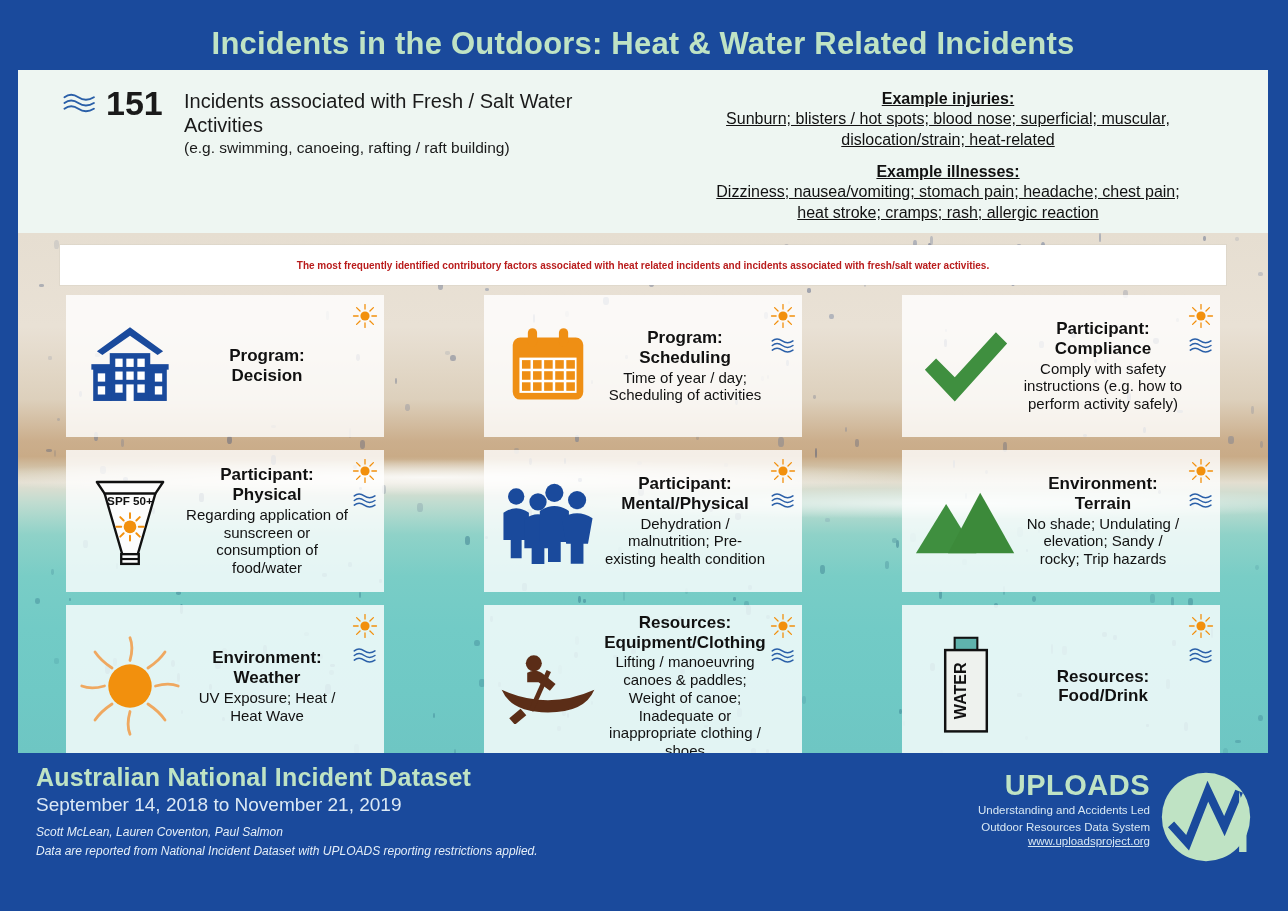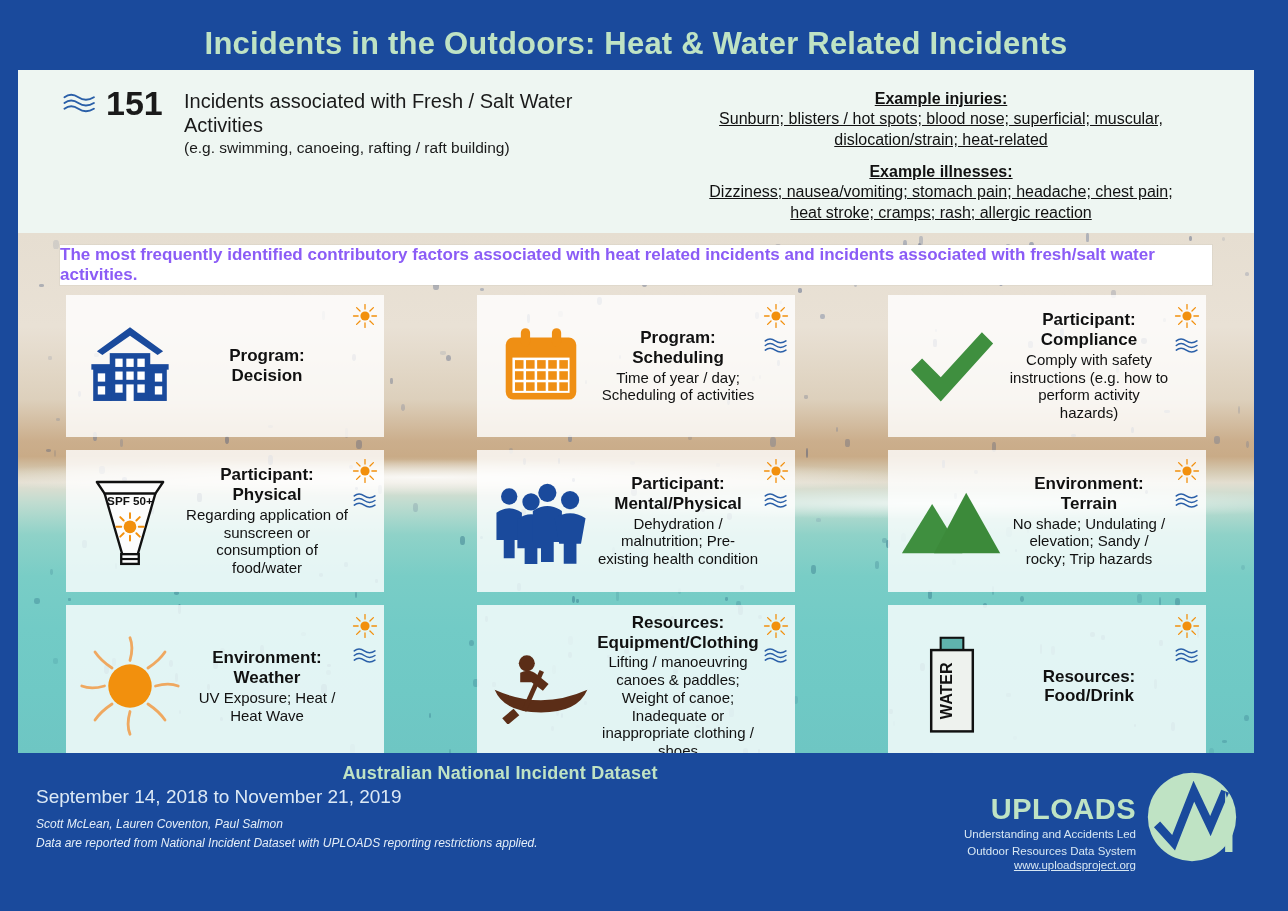--- a/index.html
+++ b/index.html
@@ -6,21 +6,21 @@
   body {
     width: 1288px; height: 911px;
     font-family: "Liberation Sans", sans-serif;
     background: #ffffff;
     overflow: hidden;
   }
   .poster {
     position: relative;
     width: 1288px; height: 911px;
     background: #1a4a9c;
-    padding: 18px 34px 0 18px;
+    padding: 18px 20px 0 18px;
   }
 
   
   .header {
     height: 52px;
     display: flex; align-items: center; justify-content: center;
     background: #1a4a9c;
   }
   .header-title {
     font-size: 31px;
@@ -92,21 +92,21 @@
   .sp.w { background:#2f6f86; opacity:.7; }
 
   .banner {
     position: absolute;
     left: 42px; right: 42px; top: 12px;
     height: 40px;
     background: #ffffff;
     display: flex; align-items: center; justify-content: center;
     box-shadow: 0 0 0 1px rgba(0,0,0,0.03);
   }
-  .banner-text { font-size: 17px; font-weight: bold; color: #8b5cf6; }
+  .banner-text { font-size: 10px; font-weight: bold; color: #b91c1c; }
 
   .grid {
     position: absolute;
     left: 0; right: 0; top: 62px;
     display: grid;
     grid-template-columns: repeat(3, 318px);
     justify-content: space-between;
     row-gap: 13px;
     padding: 0 48px;
   }
@@ -140,30 +140,30 @@
 
   
   .footer {
     position: relative;
     height: 134px;
     background: #1a4a9c;
     display: flex; align-items: flex-start;
     padding: 10px 8px 0 18px;
   }
   .footer-left { flex: 1; }
-  .f-title { font-size: 18px; font-weight: bold; color: #bfe3c4; letter-spacing: 0.2px; text-align: center; }
+  .f-title { font-size: 25px; font-weight: bold; color: #bfe3c4; letter-spacing: 0.2px; }
   .f-dates { font-size: 19px; color: #dce9f5; margin-top: 2px; }
   .f-authors { font-size: 12px; font-style: italic; color: #e4eef8; margin-top: 9px; }
   .f-note { font-size: 12px; font-style: italic; color: #e4eef8; margin-top: 5px; }
 
   .footer-right {
     display: flex; align-items: flex-start; gap: 10px;
     padding-top: 8px; padding-right: 8px;
   }
-  .uploads-block { text-align: right; color: #bfe3c4; margin-top: 24px; }
+  .uploads-block { text-align: right; color: #bfe3c4; }
   .u-name { font-size: 29px; font-weight: bold; letter-spacing: 0.5px; line-height: 1; }
   .u-sub { font-size: 11.5px; color: #d7e7f3; line-height: 1.22; margin-top: 3px; }
   .u-url { font-size: 11.5px; color: #d7e7f3; text-decoration: underline; display:block; margin-top: 1px; }
   .logo-circle { width: 92px; height: 92px; }
 </style>
 </head>
 <body>
 
 <div class="poster">
 
@@ -552,21 +552,21 @@
         </div>
         <div class="card">
           <div class="card-icon">
             <svg width="94" height="86" viewBox="0 0 100 92">
         <path d="M6 50 L18 38 L38 58 L82 10 L94 22 L38 84 Z" fill="#3f8f3f"></path>
       </svg>
           </div>
      <div class="card-text">
        <div class="card-title">Participant:</div>
        <div class="card-title">Compliance</div>
-       <div class="card-body">Comply with safety instructions (e.g. how to perform activity hazards)</div>
+       <div class="card-body">Comply with safety instructions (e.g. how to perform activity safely)</div>
      </div>
      <div class="corner-icons">
        <span>
     <svg width="26" height="26" viewBox="0 0 34 34">
       <circle cx="17" cy="17" r="6" fill="#f2900d"></circle>
       <g stroke="#f2900d" stroke-width="1.7" stroke-linecap="round">
         <line x1="17" y1="2" x2="17" y2="8"></line>
                   <line x1="17" y1="26" x2="17" y2="32"></line>
         <line x1="2" y1="17" x2="8" y2="17"></line>
                   <line x1="26" y1="17" x2="32" y2="17"></line>

